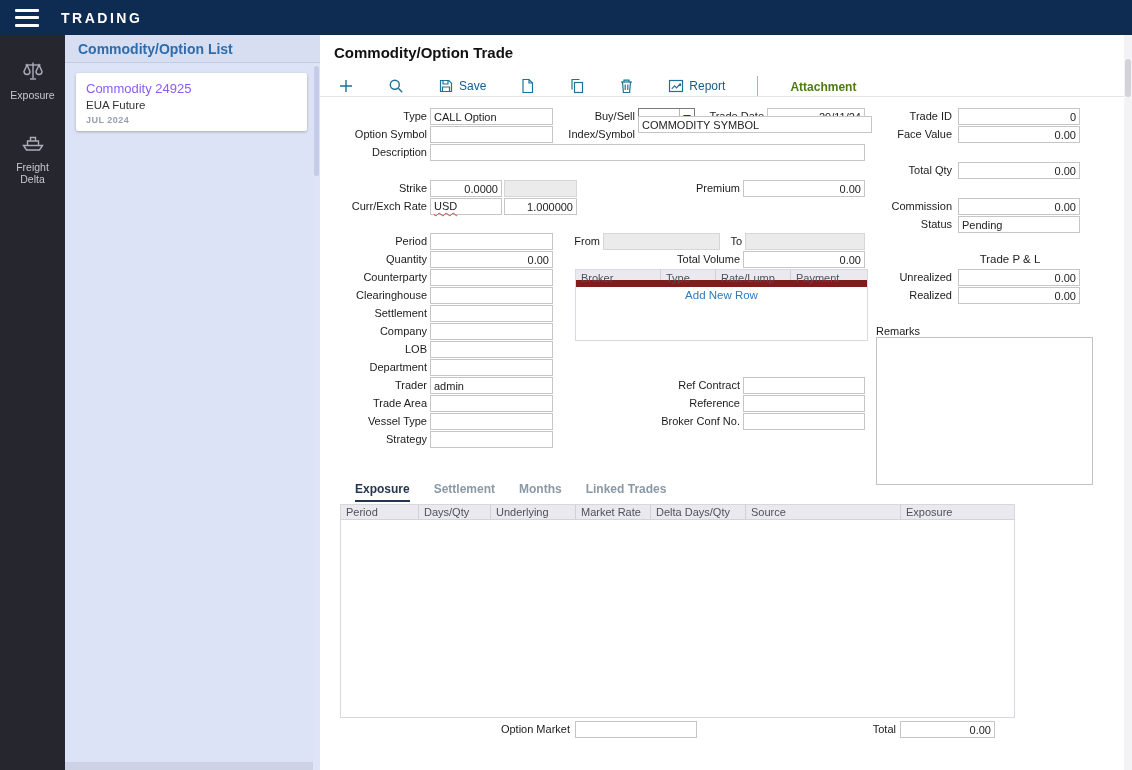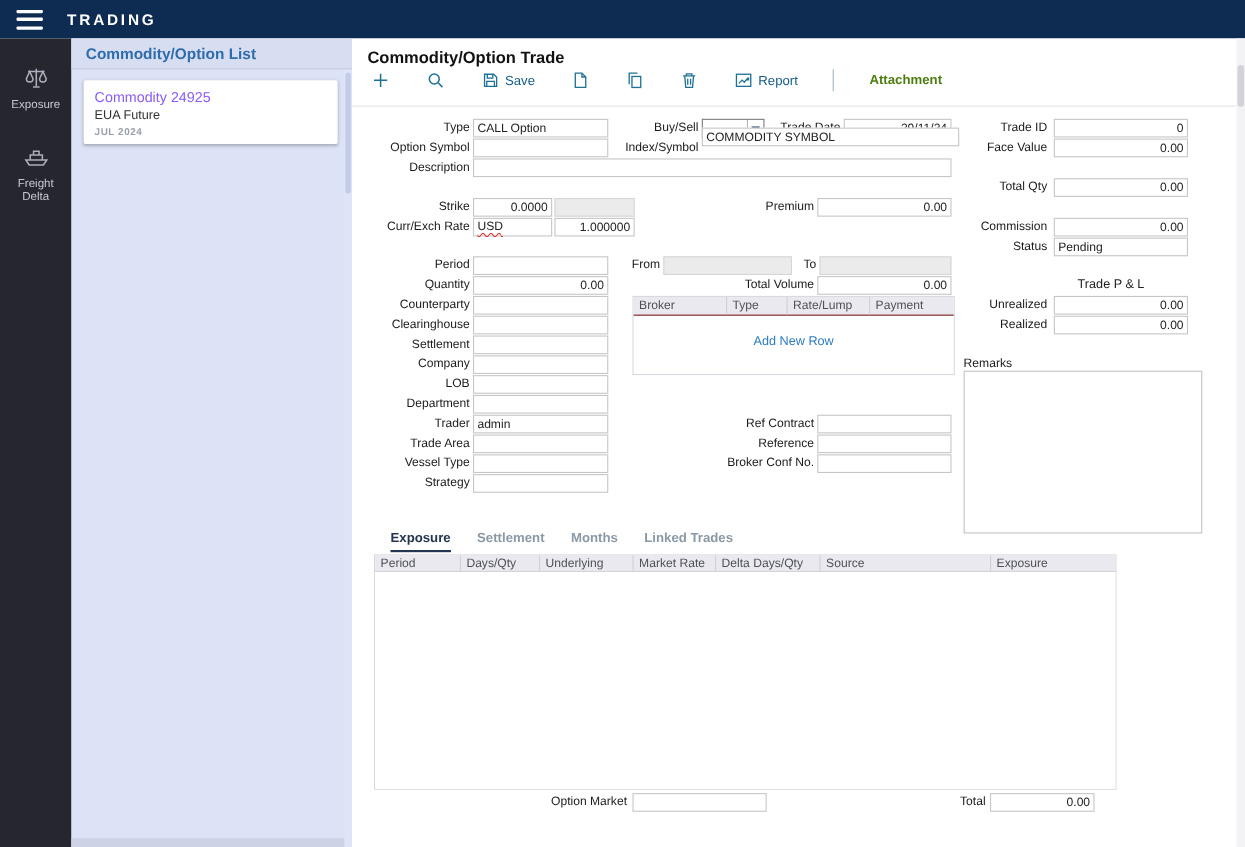--- a/index.html
+++ b/index.html
@@ -26,21 +26,21 @@
   .card-title { font-size:13px; font-weight:400; color:#8b5cf6; }
   .card-sub { font-size:11.5px; color:#333; margin-top:3px; }
   .card-period { font-size:9px; color:#9aa0ab; font-weight:700; letter-spacing:.5px; margin-top:4px; }
   .panel-vscroll { position:absolute; right:0; top:29px; width:7px; height:706px; background:#dfe4f6; }
   .panel-vscroll .thumb { position:absolute; top:2px; left:1px; width:5px; height:110px; background:#c4cce8; border-radius:3px; }
   .panel-hscroll { position:absolute; left:0; bottom:0; width:248px; height:8px; background:#cdd2e4; }
 
   
   .main { position:absolute; left:320px; top:35px; width:812px; height:735px; background:#fff; }
   .main-title { position:absolute; left:14px; top:9px; font-size:15px; font-weight:700; color:#111; }
-  .toolbar { position:absolute; left:0; right:8px; top:28px; height:34px; display:flex; align-items:flex-start; padding-left:16px; gap:30px; border-bottom:1px solid #e4e4e8; }
+  .toolbar { position:absolute; left:0; right:8px; top:28px; height:34px; display:flex; align-items:flex-end; padding-left:16px; gap:30px; border-bottom:1px solid #e4e4e8; }
   .tb-btn { background:none; border:none; cursor:pointer; color:#1e7296; display:flex; align-items:center; gap:5px; padding:2px; font-family:inherit; }
   .tb-btn .tb-label { color:#155d8b; font-size:12px; }
   .tb-sep { width:1px; height:20px; background:#9db6c8; }
   .tb-attachment { background:none; border:none; cursor:pointer; color:#4d7c0f; font-size:12px; font-weight:700; font-family:Liberation Sans, sans-serif; padding:2px; }
 
   
   .win-vscroll { position:absolute; left:1124px; top:35px; width:8px; height:735px; background:#f3f3f5; }
   .win-vscroll .thumb { position:absolute; top:24px; left:1px; width:6px; height:38px; background:#d2d2d8; border-radius:3px; }
 
   
@@ -51,24 +51,24 @@
   .field.disabled { background:#ebebeb; border-color:#d6d6d6; }
   div.field { line-height:15px; }
   .wavy { text-decoration:underline; text-decoration-style:wavy; text-decoration-color:#d43c3c; text-decoration-thickness:1px; text-underline-offset:2px; }
 
   .dropdown { position:absolute; height:18px; border:1px solid #7a7a7a; background:#fff; cursor:pointer; }
   .dropdown .dd-arrow-box { position:absolute; right:0; top:0; width:15px; height:16px; border-left:1px solid #b5b5b5; display:flex; align-items:center; justify-content:center; }
   .dd-caret { width:0; height:0; border-left:4px solid transparent; border-right:4px solid transparent; border-top:5px solid #1c3b5e; }
 
   
   .broker-box { position:absolute; left:255px; top:234px; width:293px; height:72px; border:1px solid #d9d9e0; background:#fff; }
-  .broker-head { display:flex; height:17px; background:#e9e9ef; border-bottom:1px solid #7f1d1d; }
+  .broker-head { display:flex; height:17px; background:#e9e9ef; border-bottom:7px solid #7f1d1d; }
   .broker-head .bh-cell { font-size:11px; color:#50505a; line-height:16px; padding-left:5px; border-right:1px solid #d0d0d8; }
   .broker-head .bh-cell:last-child { border-right:none; }
-  .add-row-link { display:block; margin-top:18px; text-align:center; font-size:11.5px; color:#2e7cc0; cursor:pointer; text-decoration:none; }
+  .add-row-link { display:block; margin-top:2px; text-align:center; font-size:11.5px; color:#2e7cc0; cursor:pointer; text-decoration:none; }
 
   .section-title { position:absolute; font-size:11.5px; color:#222; text-align:center; }
   .remarks-area { position:absolute; left:556px; top:302px; width:217px; height:148px; border:1px solid #c2c2c2; background:#fff; resize:none; font-family:inherit; font-size:11px; color:#222; padding:3px; outline:none; }
 
   
   .tabs { position:absolute; left:35px; top:447px; display:flex; gap:24px; }
   .tab { font-size:12px; font-weight:700; color:#8a99a6; padding-bottom:4px; cursor:pointer; }
   .tab.active { color:#24364f; border-bottom:2px solid #24364f; }
 
   

